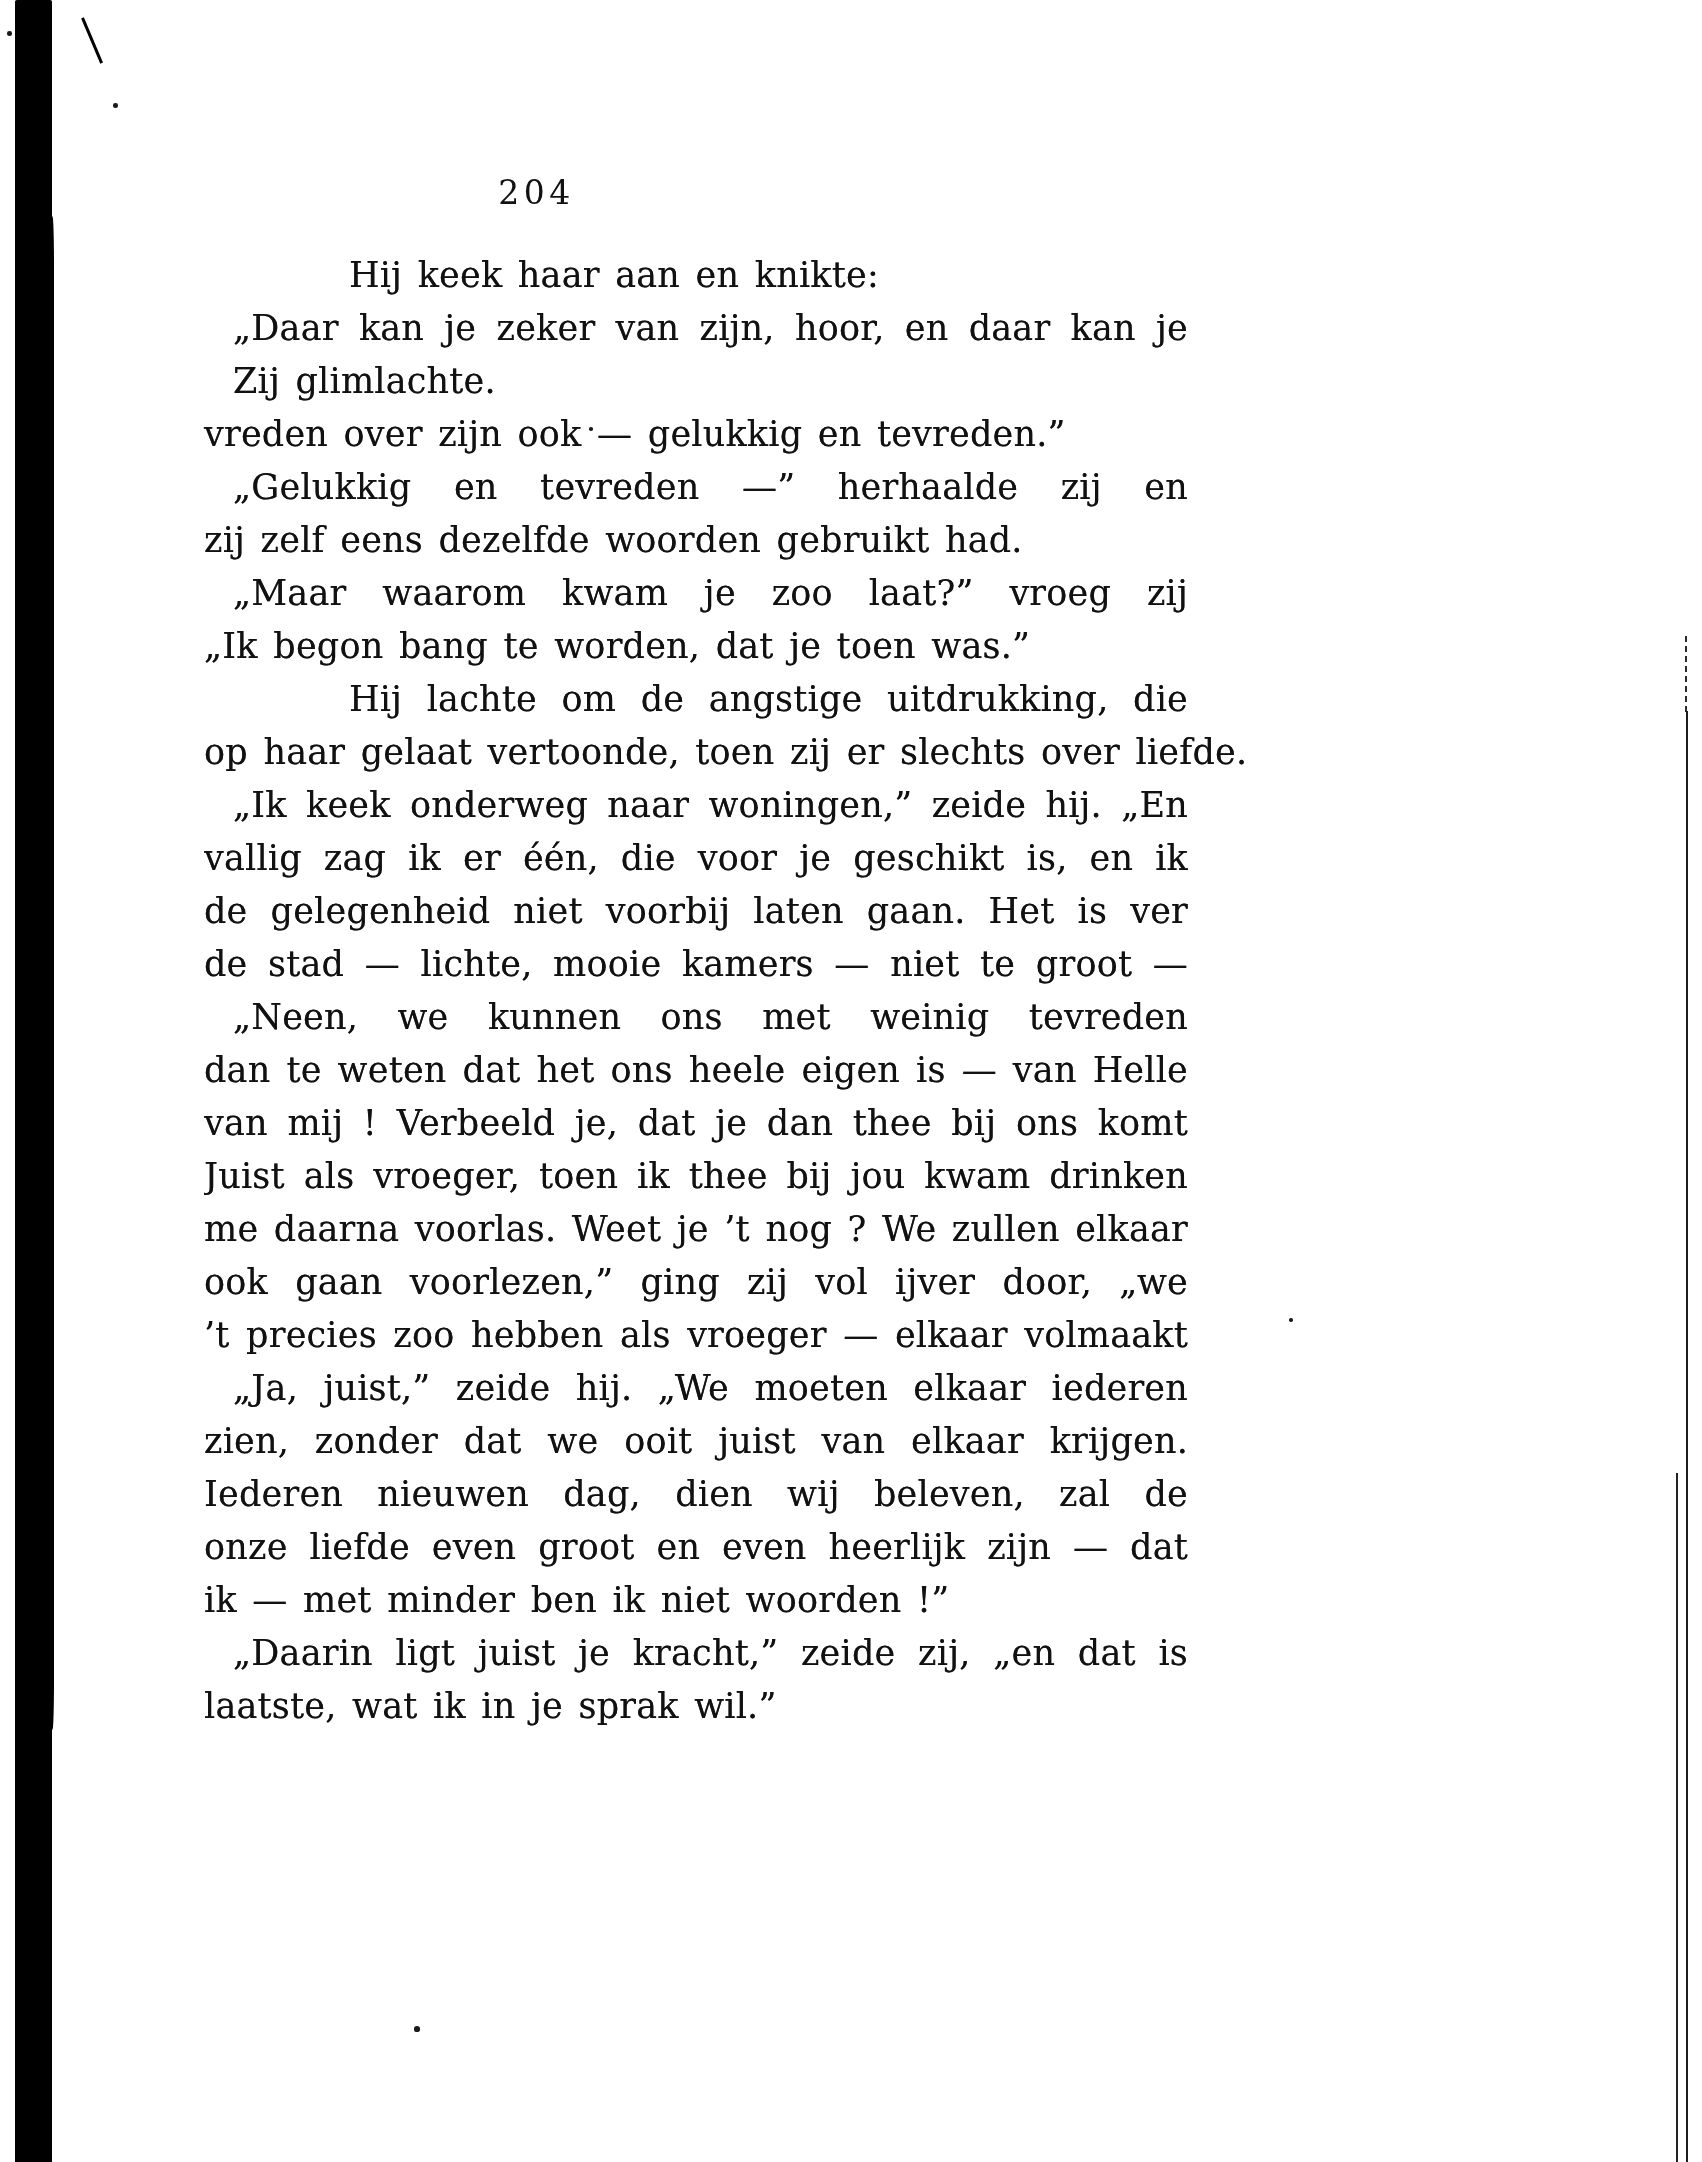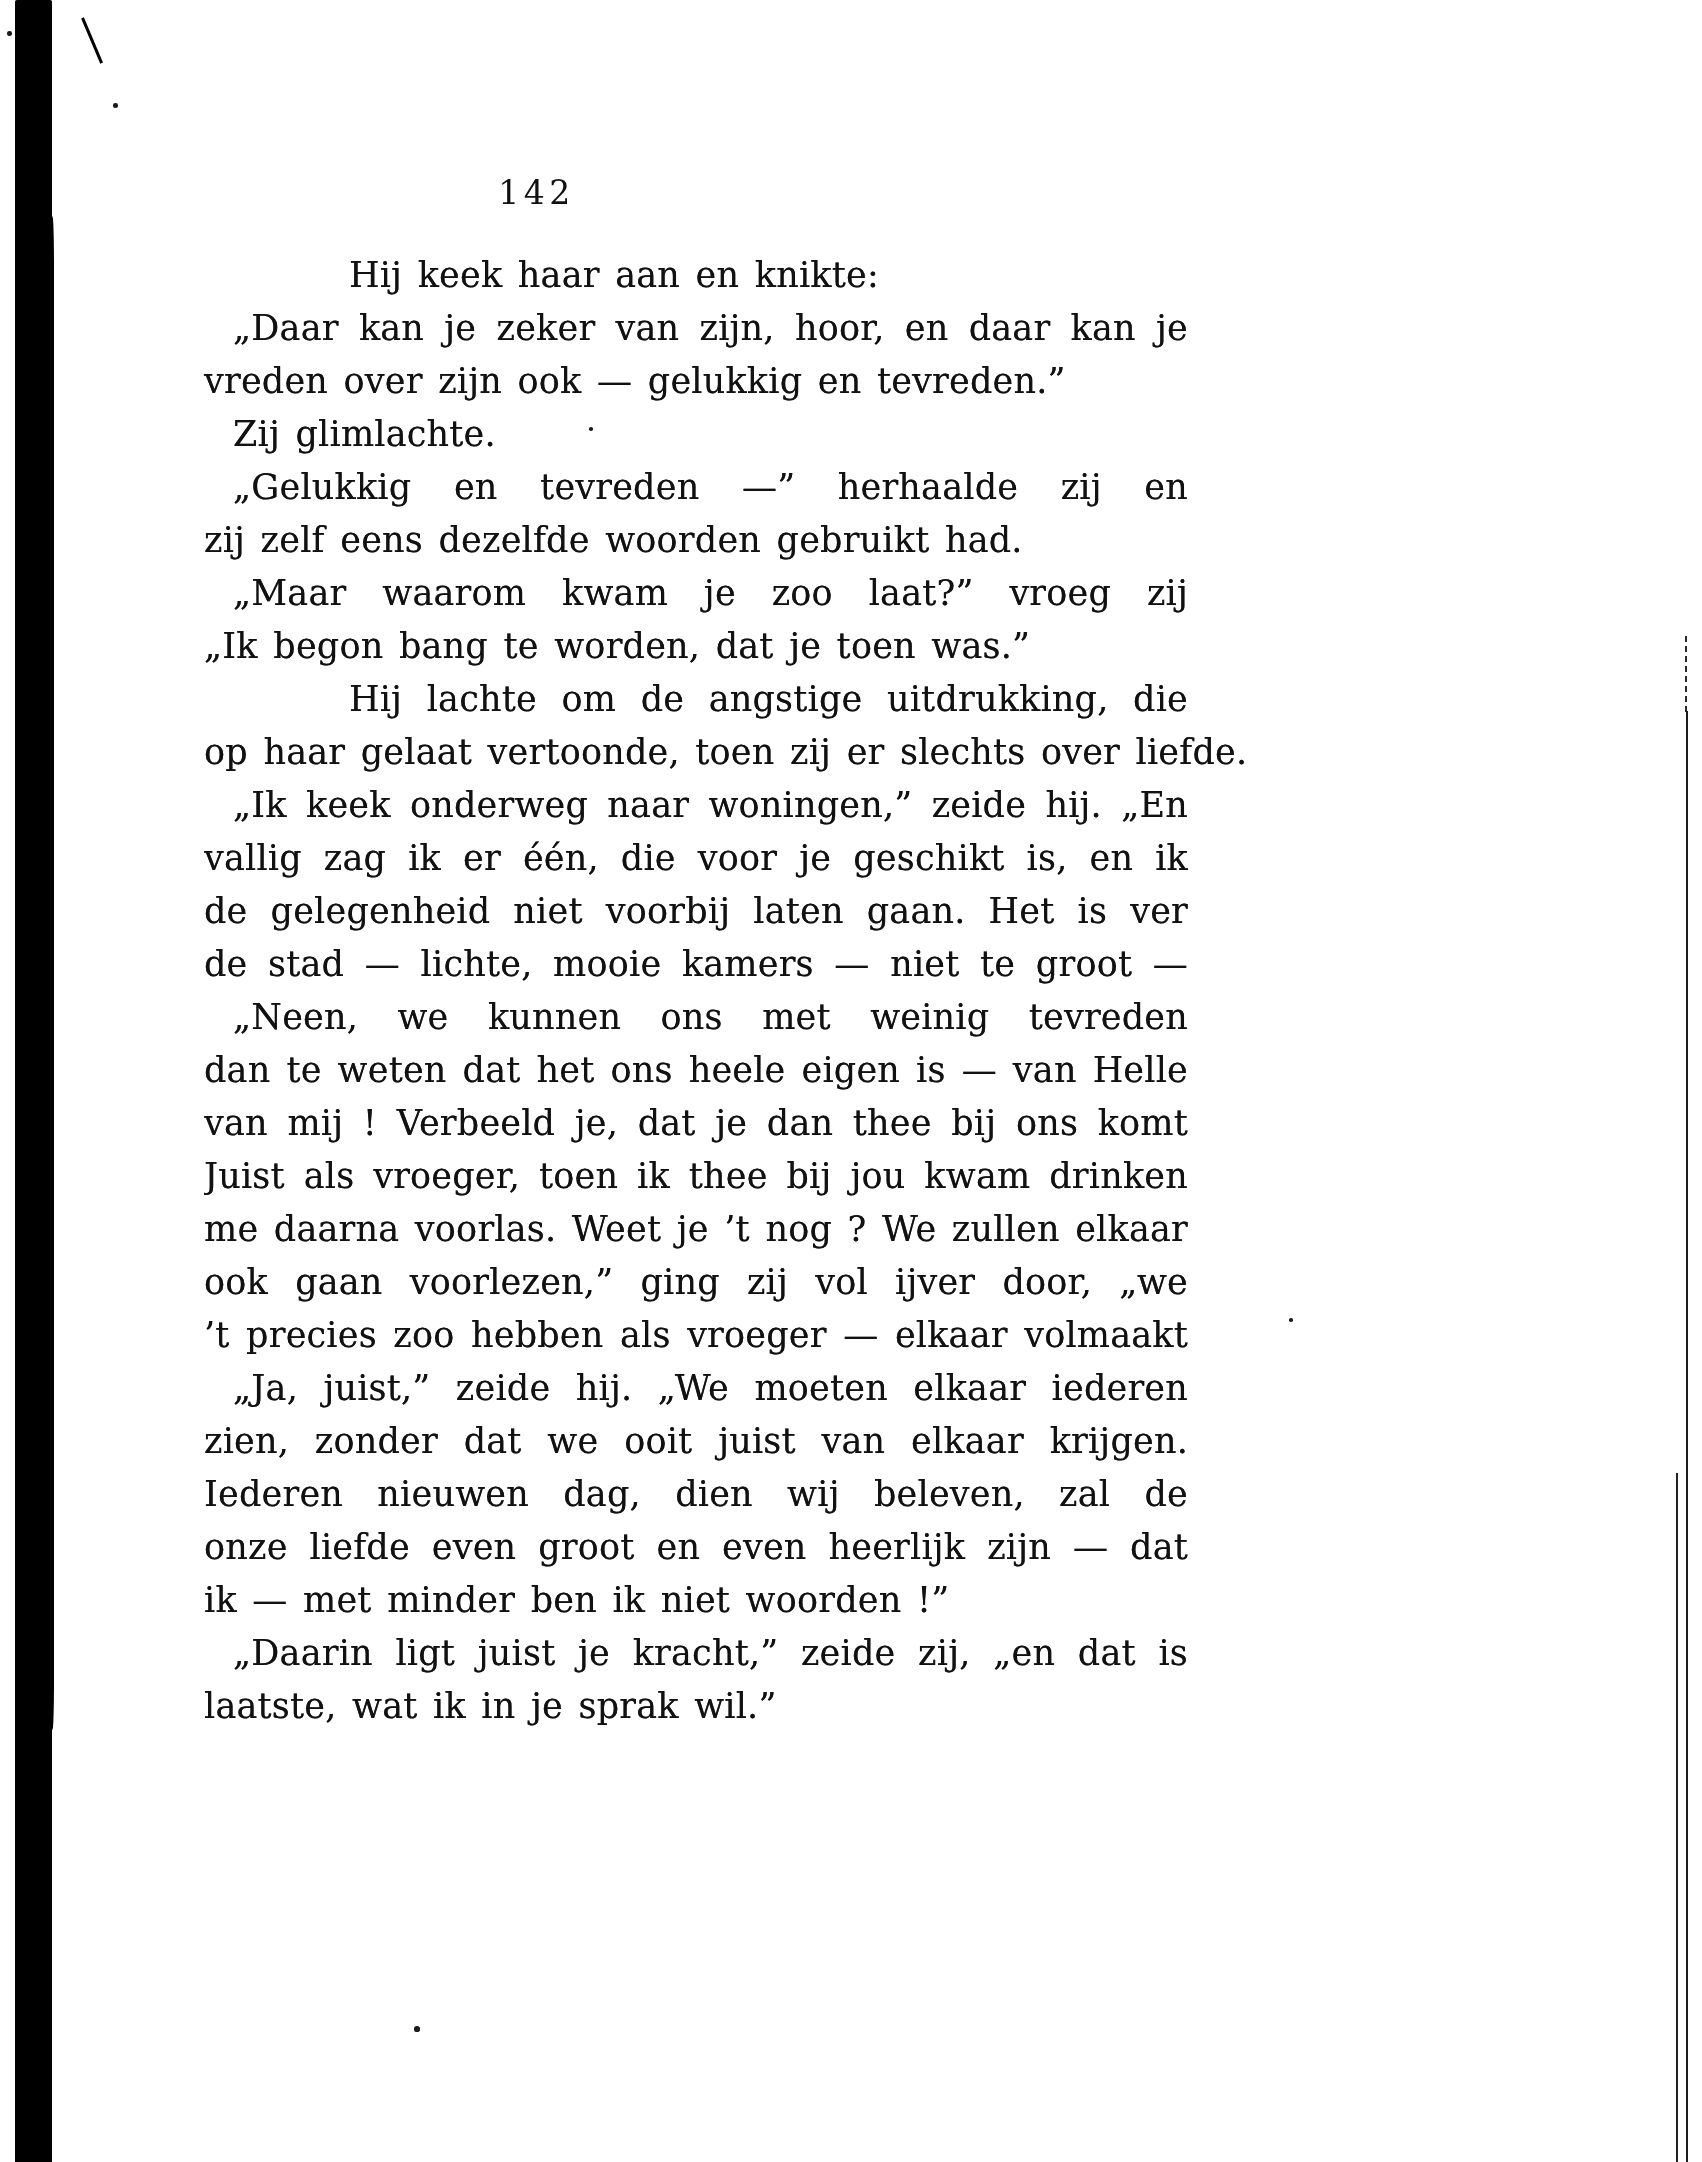--- a/index.html
+++ b/index.html
@@ -131,27 +131,27 @@
   <div class="scratch"></div>
   <div class="edge-line-dashes"></div>
   <div class="edge-line-main"></div>
   <div class="edge-line-second"></div>
   <div class="speck s1"></div>
   <div class="speck s2"></div>
   <div class="speck s3"></div>
   <div class="speck s4"></div>
   <div class="speck s5"></div>
 
-  <div class="pagenum">142</div>
+  <div class="pagenum">204</div>
 
   <div class="text-block">
       <div class="line ind-deep">Hij keek haar aan en knikte:</div>
       <div class="line ind-para just">„Daar kan je zeker van zijn, hoor, en daar kan je te-</div>
+      <div class="line ind-para">Zij glimlachte.</div>
       <div class="line ind-none">vreden over zijn ook — gelukkig en tevreden.”</div>
-      <div class="line ind-para">Zij glimlachte.</div>
       <div class="line ind-para just">„Gelukkig en tevreden —” herhaalde zij en bedacht, hoe</div>
       <div class="line ind-none">zij zelf eens dezelfde woorden gebruikt had.</div>
       <div class="line ind-para just">„Maar waarom kwam je zoo laat?” vroeg zij plotseling.</div>
       <div class="line ind-none">„Ik begon bang te worden, dat je toen was.”</div>
       <div class="line ind-deep just">Hij lachte om de angstige uitdrukking, die zich reeds</div>
       <div class="line ind-none">op haar gelaat vertoonde, toen zij er slechts over liefde.</div>
       <div class="line ind-para just">„Ik keek onderweg naar woningen,” zeide hij. „En toe-</div>
       <div class="line ind-none just">vallig zag ik er één, die voor je geschikt is, en ik durfde</div>
       <div class="line ind-none just">de gelegenheid niet voorbij laten gaan. Het is ver buiten</div>
       <div class="line ind-none just">de stad — lichte, mooie kamers — niet te groot — maar</div>

